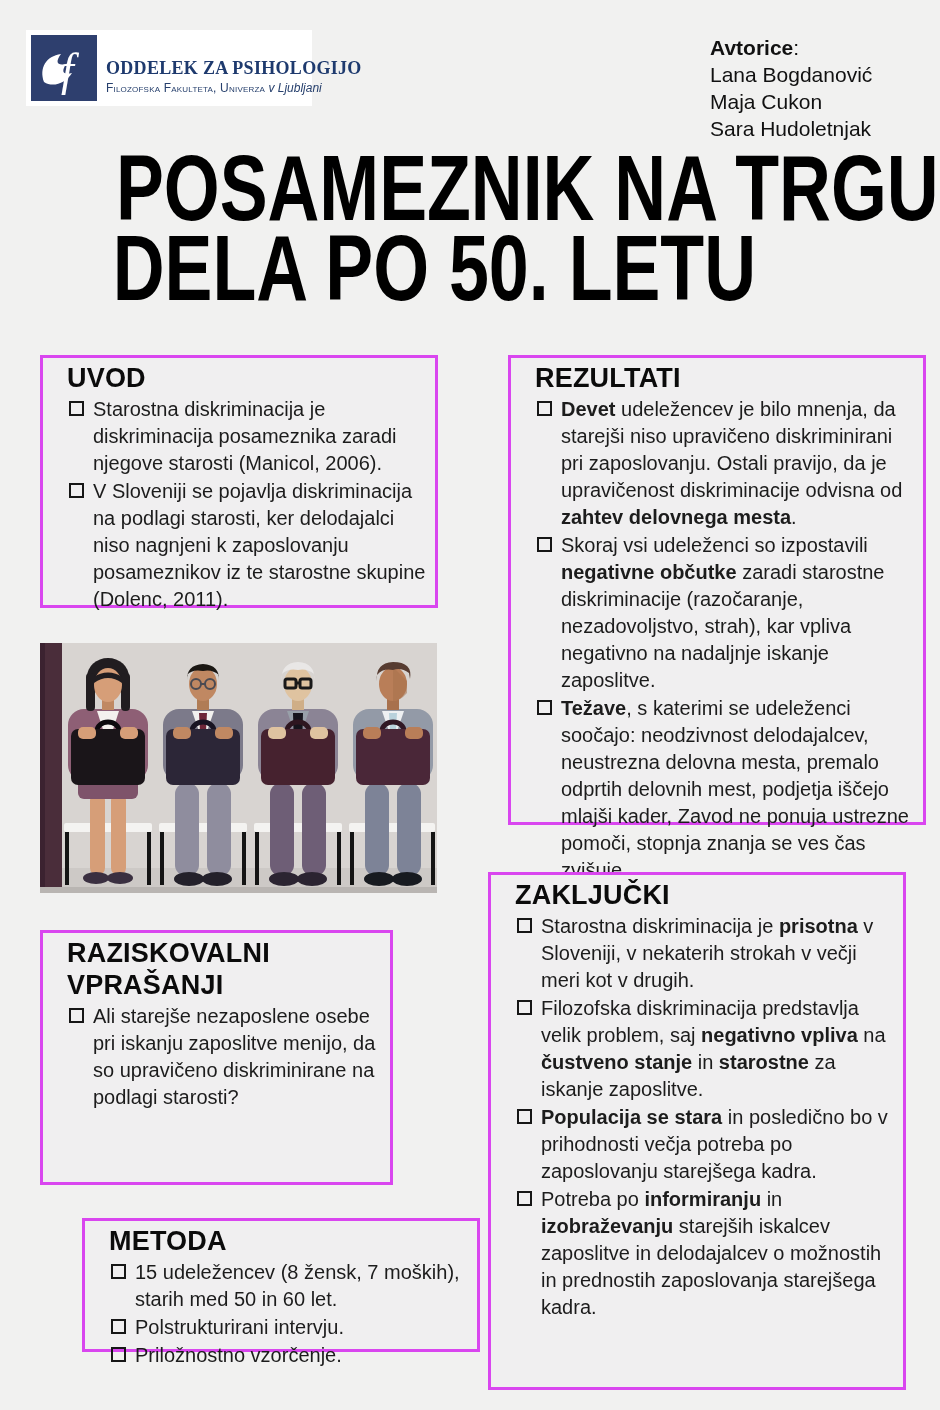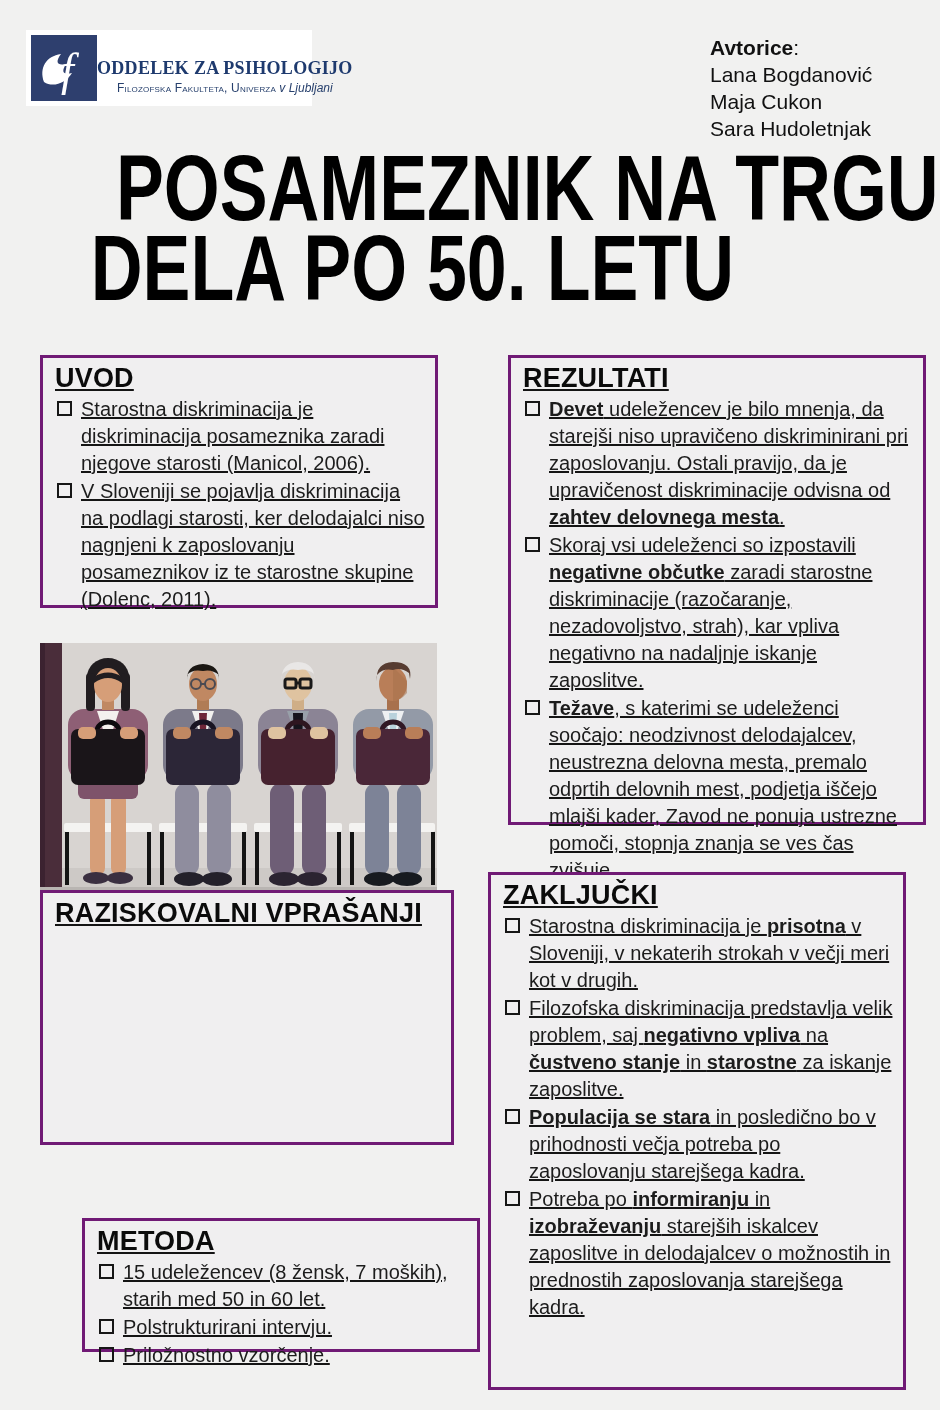--- a/index.html
+++ b/index.html
@@ -3,46 +3,46 @@
 <meta charset="utf-8">
 <style>
   html,body{margin:0;padding:0;background:#f1f1f0;}
   .poster{position:relative;width:940px;height:1410px;background:#f1f1f0;
           font-family:"Liberation Sans",sans-serif;color:#141414;overflow:hidden;}
 
   
   .logo-band{position:absolute;left:26px;top:30px;width:286px;height:76px;background:#ffffff;
              display:flex;align-items:center;}
   .logo-square{width:66px;height:66px;margin-left:5px;background:#2e3f6e;flex:0 0 auto;}
-  .logo-text{padding-top:16px;text-align:center;}
+  .logo-text{margin-left:9px;padding-top:16px;}
   .logo-title{font-family:"Liberation Serif",serif;font-weight:bold;font-size:18px;
               color:#1e3a6e;letter-spacing:.3px;white-space:nowrap;}
   .logo-sub{font-family:Liberation Sans, sans-serif;font-size:12px;color:#27406d;margin-top:2px;white-space:nowrap;}
   .logo-sub .sc{font-variant:small-caps;letter-spacing:.2px;}
   .logo-sub .it{font-style:italic;}
 
   .authors{position:absolute;left:710px;top:34px;font-size:21px;line-height:27px;color:#111;}
   .authors .bb{font-weight:bold;}
 
-  .title{position:absolute;top:148px;left:0;width:847px;margin:0;text-align:left;
+  .title{position:absolute;top:148px;left:0;width:847px;margin:0;text-align:right;
          font-size:92px;line-height:80px;font-weight:bold;color:#000;letter-spacing:0;}
   .title .tline{display:inline-block;transform:scaleX(.78);transform-origin:50% 50%;white-space:nowrap;}
 
   
-  .box{position:absolute;box-sizing:border-box;border:3px solid #701a75;background:#f0eff0;
-       padding:4px 8px 6px 12px;text-decoration:underline;}
+  .box{position:absolute;box-sizing:border-box;border:3px solid #d946ef;background:#f0eff0;
+       padding:4px 8px 6px 24px;}
   .box h2{margin:0 0 2px 0;font-size:27px;line-height:32px;font-weight:bold;color:#0b0b0b;letter-spacing:.2px;}
   .bullets{font-size:20px;line-height:27px;color:#1c1c1c;}
   .bullet{display:flex;margin:1px 0;}
   .marker{flex:0 0 auto;width:11px;height:11px;border:2.5px solid #161616;margin:5px 9px 0 2px;}
   .bb{font-weight:bold;}
 
   .box-uvod{left:40px;top:355px;width:398px;height:253px;}
   .box-rezultati{left:508px;top:355px;width:418px;height:470px;}
-  .box-raziskovalna{left:40px;top:890px;width:414px;height:255px;}
+  .box-raziskovalna{left:40px;top:930px;width:353px;height:255px;}
   .box-metoda{left:40px;top:1218px;width:398px;height:134px;margin-left:42px;}
   .box-zakljucki{left:488px;top:872px;width:418px;height:518px;}
 
   .illus{position:absolute;left:40px;top:643px;width:397px;height:250px;margin:0;}
   .illus svg{display:block;width:100%;height:100%;}
 </style>
 </head>
 <body>
 
 <div class="poster">
@@ -215,20 +215,24 @@
         <rect x="316" y="86" width="74" height="56" rx="7" fill="#4a2738"></rect>
         <rect x="323" y="84" width="18" height="12" rx="5" fill="#b97e58"></rect>
         <rect x="365" y="84" width="18" height="12" rx="5" fill="#b97e58"></rect>
       </g>
     </svg>
   </figure>
 
   <section class="box box-raziskovalna">
     <h2>RAZISKOVALNI VPRAŠANJI</h2>
     <div class="bullets">
+        <div class="bullet">
+          <span class="marker"></span>
+          <span class="btext"><span>Ali starejše nezaposlene osebe pri iskanju zaposlitve menijo, da so upravičeno diskriminirane na podlagi starosti?</span></span>
+        </div>
       </div>
   </section>
 
   <section class="box box-metoda">
     <h2>METODA</h2>
     <div class="bullets">
         <div class="bullet">
           <span class="marker"></span>
           <span class="btext"><span>15 udeležencev (8 žensk, 7 moških), starih med 50 in 60 let.</span></span>
         </div>

